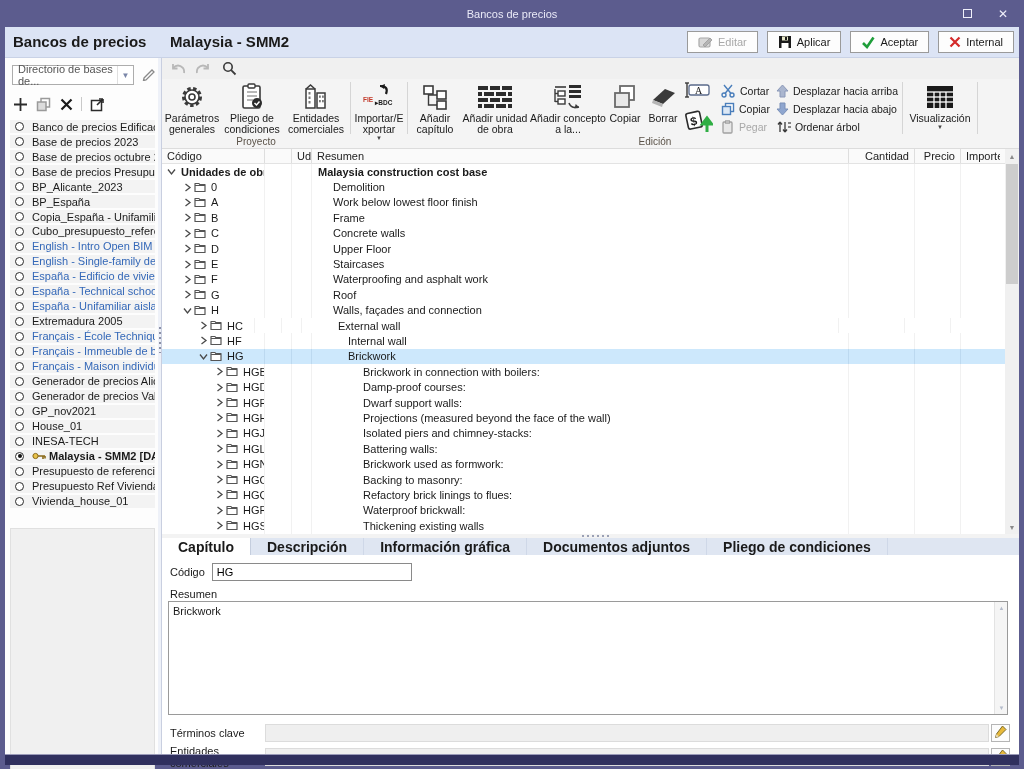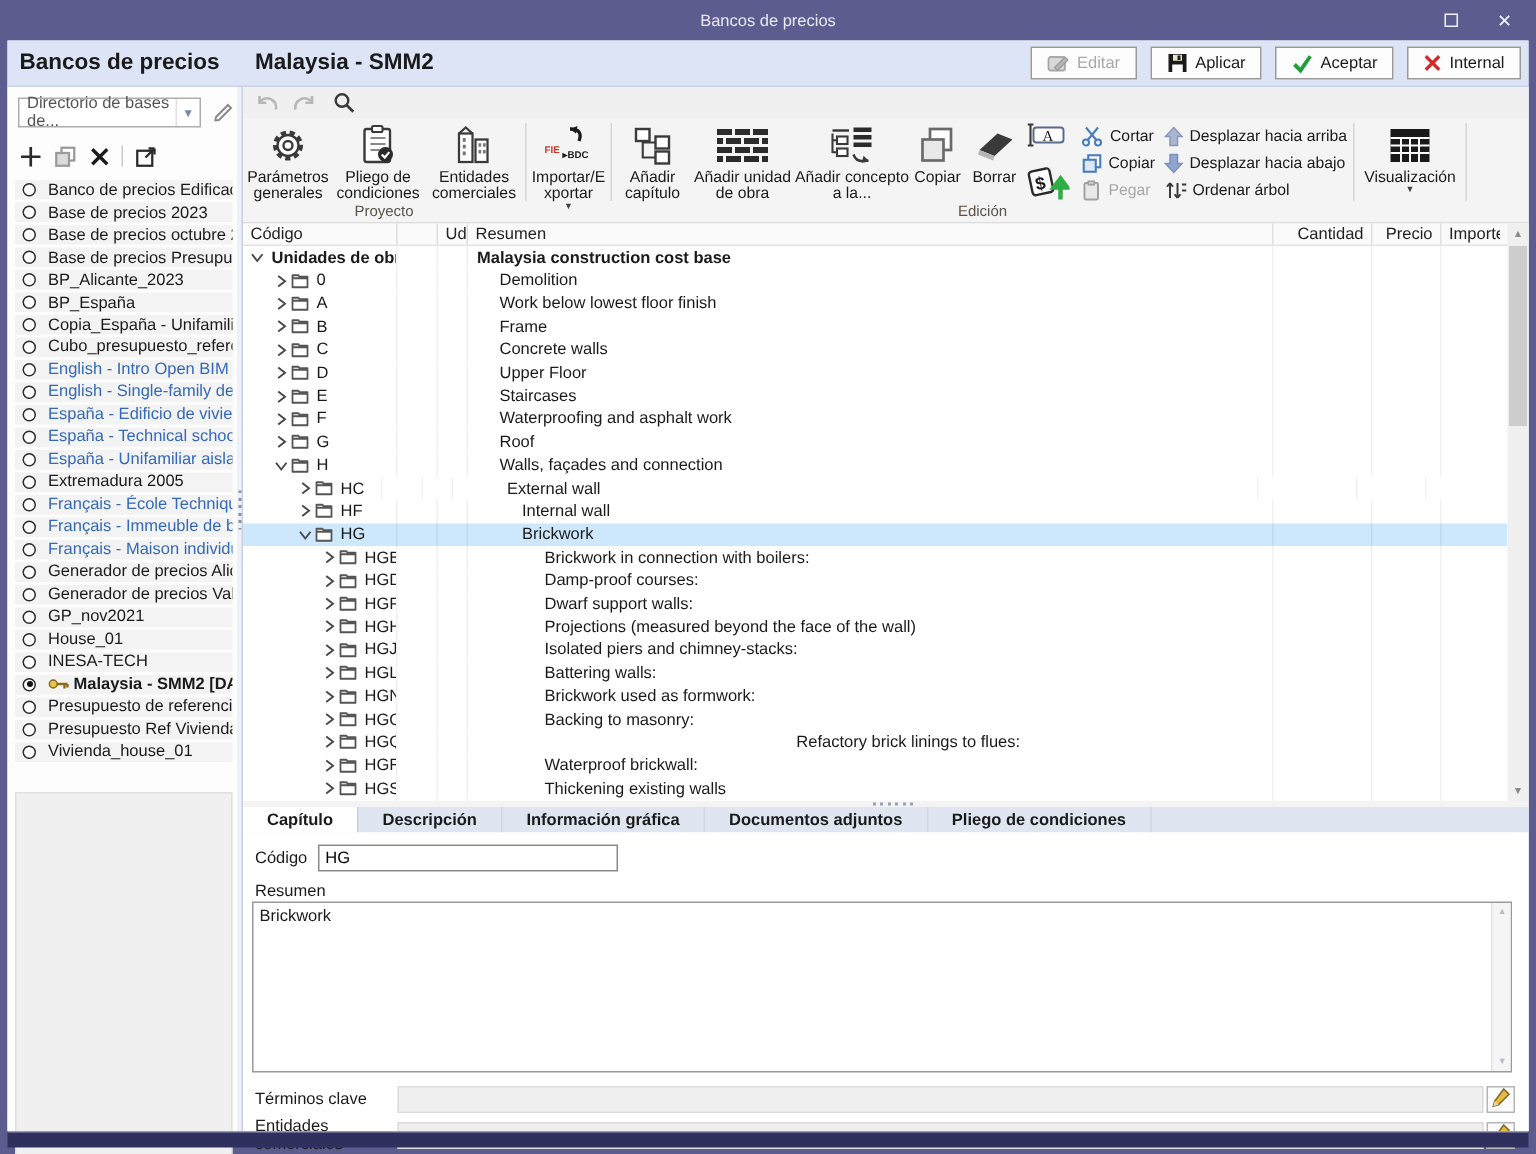--- a/index.html
+++ b/index.html
@@ -86,21 +86,21 @@
   .sarrow { position:absolute; left:0; width:14px; height:14px; display:flex; align-items:center; justify-content:center; color:#8a8a8a; font-size:7px; }
   #vthumb { position:absolute; left:1px; top:15px; width:12px; height:120px; background:#cdcdcd; }
 
   
   #splitter { position:absolute; left:0; top:476px; width:857px; height:4px; background:#f3f3f3; }
   #split-grip { position:absolute; left:420px; top:477px; width:30px; height:2px;
      background-image:repeating-linear-gradient(90deg,#9aa0b5 0 2px, transparent 2px 5px); }
 
   
   #tabbar { position:absolute; left:0; top:480px; width:857px; height:17px; background:#dfe6f2; display:flex; align-items:stretch; }
-  .tab { display:flex; align-items:center; padding:0 16px; font-weight:bold; font-size:11px; color:#1a1a1a; border-right:1px solid #cfd8e8; cursor:default; }
+  .tab { display:flex; align-items:center; padding:0 16px; font-weight:bold; font-size:14px; color:#1a1a1a; border-right:1px solid #cfd8e8; cursor:default; }
   .tab.active { background:#ffffff; border-right:1px solid #c5cede; }
 
   
   #formarea { position:absolute; left:0; top:497px; width:857px; height:199px; background:#fff; }
   #codigo-row { position:absolute; left:8px; top:8px; display:flex; align-items:center; gap:7px; }
   #codigo-input { width:200px; height:18px; border:1px solid #8a8a8a; font-size:11px; padding:0 4px; font-family:"Liberation Sans",sans-serif; }
   #resumen-label { position:absolute; left:8px; top:33px; }
   #resumen-box { position:absolute; left:6px; top:46px; width:840px; height:114px; border:1px solid #9a9a9a; background:#fff; }
   #resumen-text { position:absolute; left:4px; top:3px; font-size:11px; }
   #resumen-scroll { position:absolute; right:0; top:0; width:13px; height:100%; background:#f5f5f5; border-left:1px solid #e3e3e3; }
@@ -1125,21 +1125,21 @@
               </span>
               <span class="fold">
                 <svg width="12" height="11" viewBox="0 0 12 11">
                   <path d="M1 3.5 V1.5 h4 l1 1.5 M1 3.5 h10 v6 h-10 z M11 3.5 v-1 h-5" fill="#fff" stroke="#555" stroke-width="1.2" stroke-linejoin="round"></path>
                 </svg>
               </span>
               <span style="padding-left: 3px;">HGQ</span>
             </div>
             <div class="tc" style="width: 27px;"></div>
             <div class="tc" style="width: 20px;"></div>
-            <div class="tc" style="width: 537px; justify-content: center;">
+            <div class="tc" style="width: 537px;">
               <span style="padding-left: 51px;">Refactory brick linings to flues:</span>
             </div>
             <div class="tc" style="width: 66px;"></div>
             <div class="tc" style="width: 46px;"></div>
             <div class="tc" style="width: 39px; border-right: none;"></div>
           </div>
           <div class="trow">
             <div class="tc code" style="width: 103px;">
               <span style="width: 51px; flex: 0 0 auto;"></span>
               <span class="chev">

